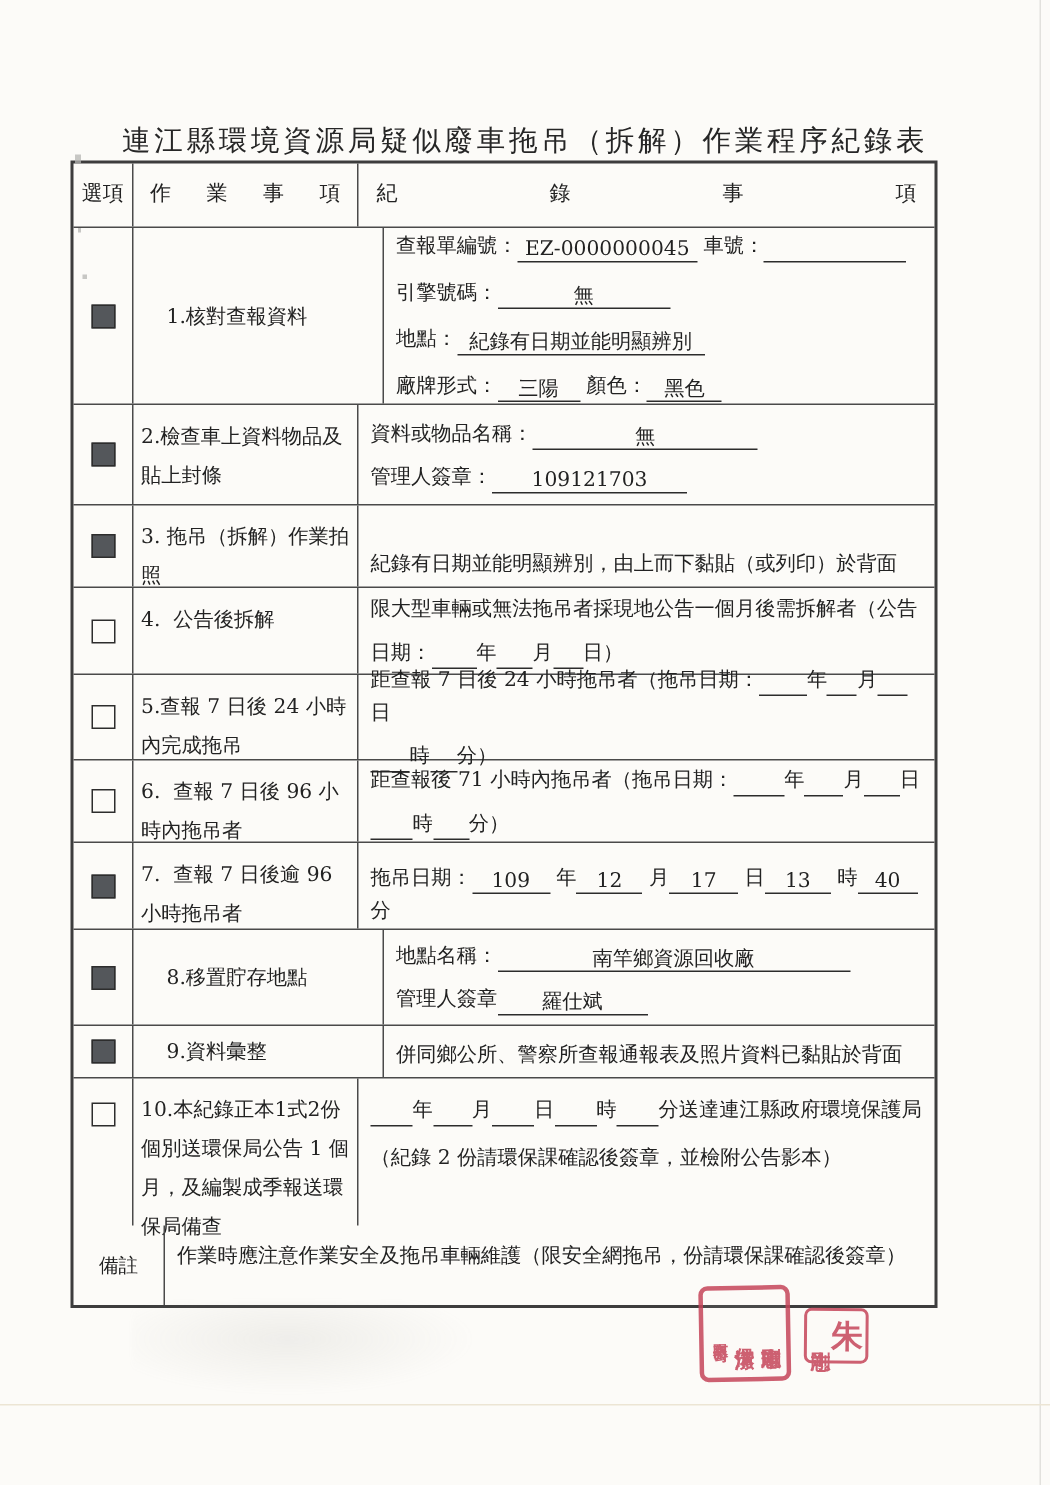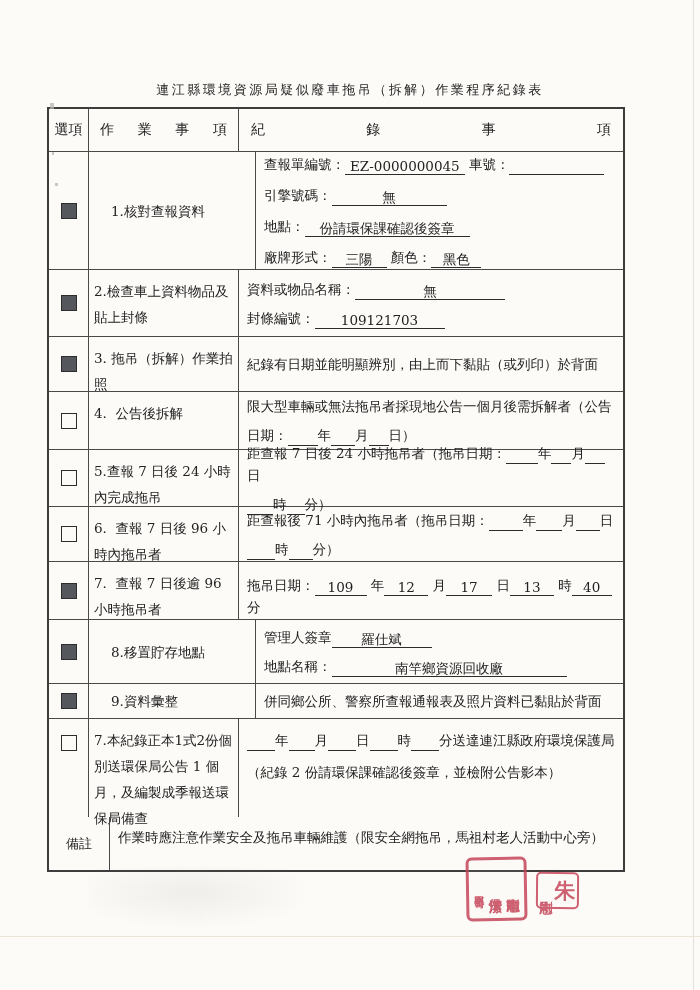--- a/index.html
+++ b/index.html
@@ -7,21 +7,21 @@
   body {
     font-family: "DejaVu Serif", "Liberation Serif", serif;
     background:#ffffff;
   }
   .page {
     position:relative; width:700px; height:990px;
     background:#fcfbf8; overflow:hidden; color:#222;
   }
   .page-title {
     position:absolute; top:81px; left:0; width:700px;
-    text-align:center; font-size:13px; letter-spacing:2.5px; color:#262626;
+    text-align:center; font-size:19px; letter-spacing:2.5px; color:#262626;
   }
   .form-table {
     position:absolute; left:47px; top:107px; width:578px;
     border:2px solid #3d3d3d; background:transparent;
   }
   .row { display:flex; border-bottom:1px solid #4a4a4a; }
   .row:last-child { border-bottom:none; }
   .c-check {
     width:40px; flex:0 0 40px; border-right:1px solid #4a4a4a;
     display:flex; align-items:center; justify-content:center;
@@ -55,21 +55,21 @@
   
   .checkbox { width:16px; height:16px; display:inline-block; }
   .checkbox.filled { background:#54575b; border:1px solid #2d2d2d; }
   .checkbox.empty  { background:transparent; border:1.5px solid #2d2d2d; }
   
   .r0 .c-task, .r7 .c-task, .r8 .c-task { justify-content:center; padding-top:4px;margin-left:17px; }
   .r0 .c-rec { gap:9px; }
   .r6 .c-rec { justify-content:flex-start; padding-top:12px; }
   .r9 .c-rec { justify-content:flex-start; padding-top:10px; gap:10px; }
   .r9 .c-check { align-items:flex-start; padding-top:16px; }
-  .r2 .c-rec, .r8 .c-rec { justify-content:center; }
+  .r2 .c-rec, .r8 .c-rec { justify-content:flex-end; }
   
   .note-row { height:53px; }
   .note-label {
     width:61px; flex:0 0 61px; border-right:1px solid #4a4a4a;
     display:flex; align-items:center; justify-content:center; font-size:13px;
   }
   .note-text {
     flex:1; display:flex; align-items:flex-start; padding:8px 6px 0 8px;
     font-size:13.5px; line-height:24px; white-space:pre-wrap;
   }
@@ -113,33 +113,33 @@
     <div id="rows-host" style="display:contents"><div class="row r0" style="height: 118px;">
           <div class="c-check">
             <span class="checkbox filled"></span>
           </div>
           <div class="c-task">
             <div class="task-text">1.核對查報資料</div>
           </div>
           <div class="c-rec">
             <div class="rec-line"><span class="seg-t">查報單編號：</span><span class="seg-u" style="min-width: 115px;">EZ-0000000045</span><span class="seg-t"> 車號：</span><span class="seg-u" style="min-width: 95px;"></span></div>
             <div class="rec-line"><span class="seg-t">引擎號碼：</span><span class="seg-u" style="min-width: 115px;">無</span></div>
-            <div class="rec-line"><span class="seg-t">地點：</span><span class="seg-u" style="min-width: 165px;">份請環保課確認後簽章</span></div>
+            <div class="rec-line"><span class="seg-t">地點：</span><span class="seg-u" style="min-width: 165px;">紀錄有日期並能明顯辨別</span></div>
             <div class="rec-line"><span class="seg-t">廠牌形式：</span><span class="seg-u" style="min-width: 55px;">三陽</span><span class="seg-t"> 顏色：</span><span class="seg-u" style="min-width: 50px;">黑色</span></div>
           </div>
         </div><div class="row r1" style="height: 67px;">
           <div class="c-check">
             <span class="checkbox filled"></span>
           </div>
           <div class="c-task">
             <div class="task-text">2.檢查車上資料物品及貼上封條</div>
           </div>
           <div class="c-rec">
             <div class="rec-line"><span class="seg-t">資料或物品名稱：</span><span class="seg-u" style="min-width: 150px;">無</span></div>
-            <div class="rec-line"><span class="seg-t">封條編號：</span><span class="seg-u" style="min-width: 130px;">109121703</span></div>
+            <div class="rec-line"><span class="seg-t">管理人簽章：</span><span class="seg-u" style="min-width: 130px;">109121703</span></div>
           </div>
         </div><div class="row r2" style="height: 55px;">
           <div class="c-check">
             <span class="checkbox filled"></span>
           </div>
           <div class="c-task">
             <div class="task-text">3. 拖吊（拆解）作業拍照</div>
           </div>
           <div class="c-rec">
             <div class="rec-line"><span class="seg-t">紀錄有日期並能明顯辨別，由上而下黏貼（或列印）於背面</span></div>
@@ -188,49 +188,49 @@
             <div class="rec-line"><span class="seg-t">拖吊日期：</span><span class="seg-u" style="min-width: 52px;">109</span><span class="seg-t"> 年</span><span class="seg-u" style="min-width: 44px;">12</span><span class="seg-t"> 月</span><span class="seg-u" style="min-width: 46px;">17</span><span class="seg-t"> 日</span><span class="seg-u" style="min-width: 44px;">13</span><span class="seg-t"> 時</span><span class="seg-u" style="min-width: 40px;">40</span><span class="seg-t"> 分</span></div>
           </div>
         </div><div class="row r7" style="height: 64px;">
           <div class="c-check">
             <span class="checkbox filled"></span>
           </div>
           <div class="c-task">
             <div class="task-text">8.移置貯存地點</div>
           </div>
           <div class="c-rec">
+            <div class="rec-line"><span class="seg-t">地點名稱：</span><span class="seg-u" style="min-width: 235px;">南竿鄉資源回收廠</span></div>
             <div class="rec-line"><span class="seg-t">管理人簽章</span><span class="seg-u" style="min-width: 100px;">羅仕斌</span></div>
-            <div class="rec-line"><span class="seg-t">地點名稱：</span><span class="seg-u" style="min-width: 235px;">南竿鄉資源回收廠</span></div>
           </div>
         </div><div class="row r8" style="height: 35px;">
           <div class="c-check">
             <span class="checkbox filled"></span>
           </div>
           <div class="c-task">
             <div class="task-text">9.資料彙整</div>
           </div>
           <div class="c-rec">
             <div class="rec-line"><span class="seg-t">併同鄉公所、警察所查報通報表及照片資料已黏貼於背面</span></div>
           </div>
         </div><div class="row r9" style="height: 98px;">
           <div class="c-check">
             <span class="checkbox empty"></span>
           </div>
           <div class="c-task">
-            <div class="task-text">7.本紀錄正本1式2份個別送環保局公告 1 個月，及編製成季報送環保局備查</div>
+            <div class="task-text">10.本紀錄正本1式2份個別送環保局公告 1 個月，及編製成季報送環保局備查</div>
           </div>
           <div class="c-rec">
             <div class="rec-line"><span class="seg-bl" style="min-width: 28px;"></span><span class="seg-t">年</span><span class="seg-bl" style="min-width: 26px;"></span><span class="seg-t">月</span><span class="seg-bl" style="min-width: 28px;"></span><span class="seg-t">日</span><span class="seg-bl" style="min-width: 28px;"></span><span class="seg-t">時</span><span class="seg-bl" style="min-width: 28px;"></span><span class="seg-t">分送達連江縣政府環境保護局</span></div>
             <div class="rec-line"><span class="seg-t">（紀錄 2 份請環保課確認後簽章，並檢附公告影本）</span></div>
           </div>
         </div></div>
 
     <div class="row note-row">
       <div class="note-label">備註</div>
-      <div class="note-text">作業時應注意作業安全及拖吊車輛維護（限安全網拖吊，馬祖村老人活動中心旁）</div>
+      <div class="note-text">作業時應注意作業安全及拖吊車輛維護（限安全網拖吊，份請環保課確認後簽章）</div>
     </div>
   </div>
 
   <div class="stamp stamp-company" id="stamp-company" style="color: rgb(197, 69, 90); border-color: rgb(197, 69, 90);">
       <div class="stamp-col" style="font-size: 13px;">志剛環</div>
       <div class="stamp-col" style="font-size: 13px;">保清潔</div>
       <div class="stamp-col" style="font-size: 10px;">有限公司</div>
     </div>
   <div class="stamp stamp-personal" id="stamp-personal" style="color: rgb(197, 69, 90); border-color: rgb(197, 69, 90);">
       <div class="stamp-col big" style="font-size: 21px;">朱</div>

